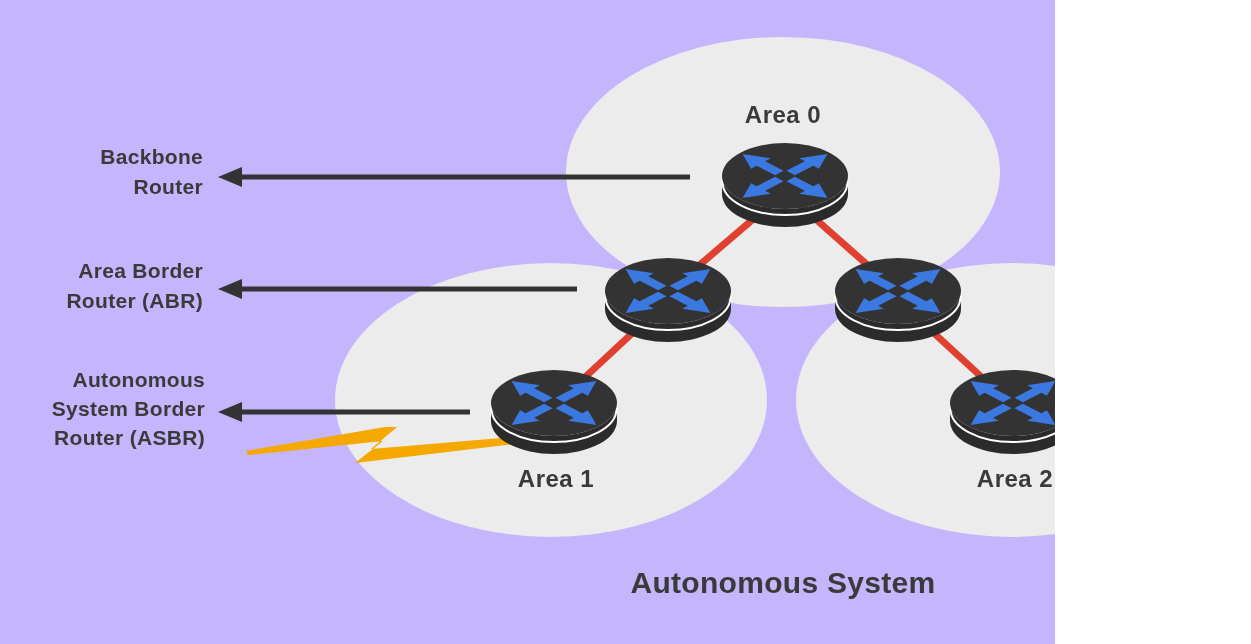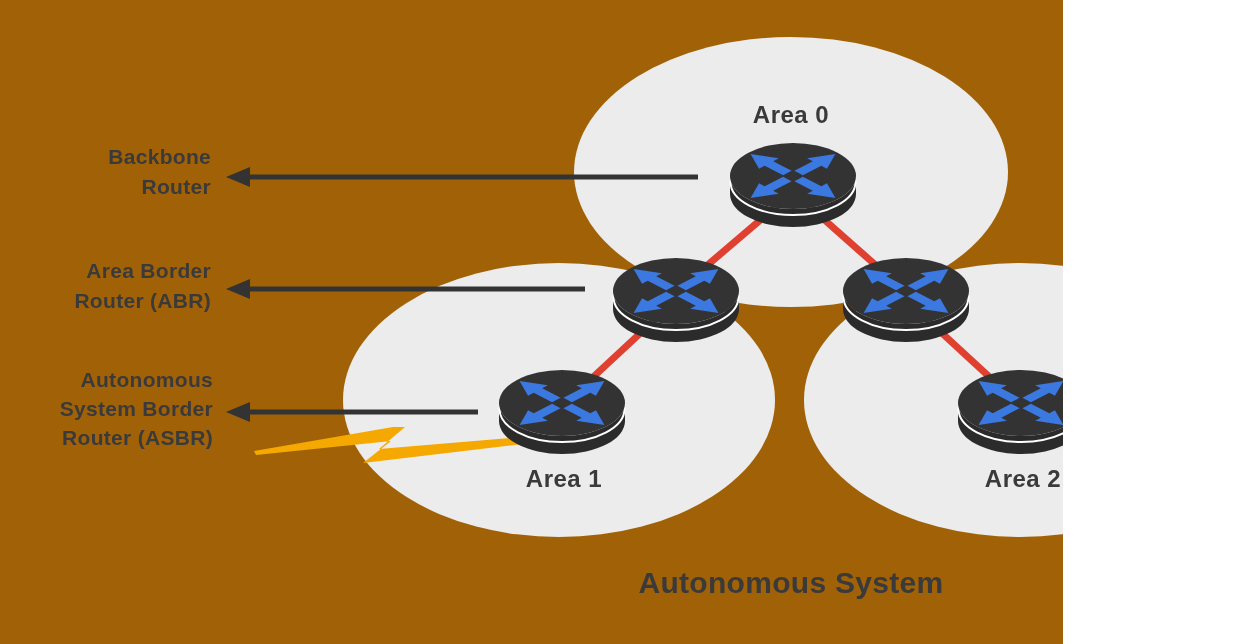--- a/index.html
+++ b/index.html
@@ -5,23 +5,22 @@
   html, body {
     margin: 0;
     padding: 0;
     background: #ffffff;
     font-family: "Liberation Sans", sans-serif;
   }
   .stage {
     position: relative;
     width: 1055px;
     height: 644px;
-    background: #a16207;
+    background: #c4b5fd;
     overflow: hidden;
-    padding-left: 8px;
   }
   svg { display: block; }
   .area-label {
     font-size: 24px;
     font-weight: 600;
     letter-spacing: 0.5px;
     fill: #3a3a3a;
   }
   .callout-label {
     font-size: 21px;

